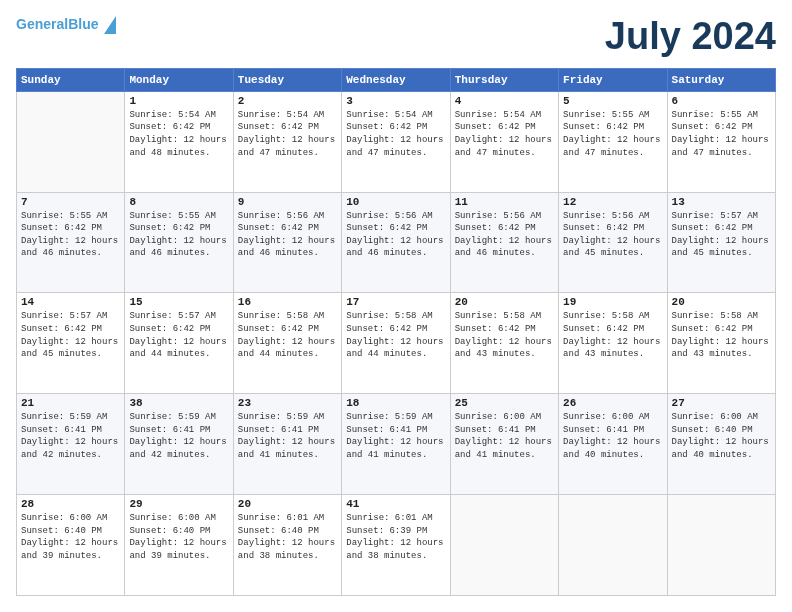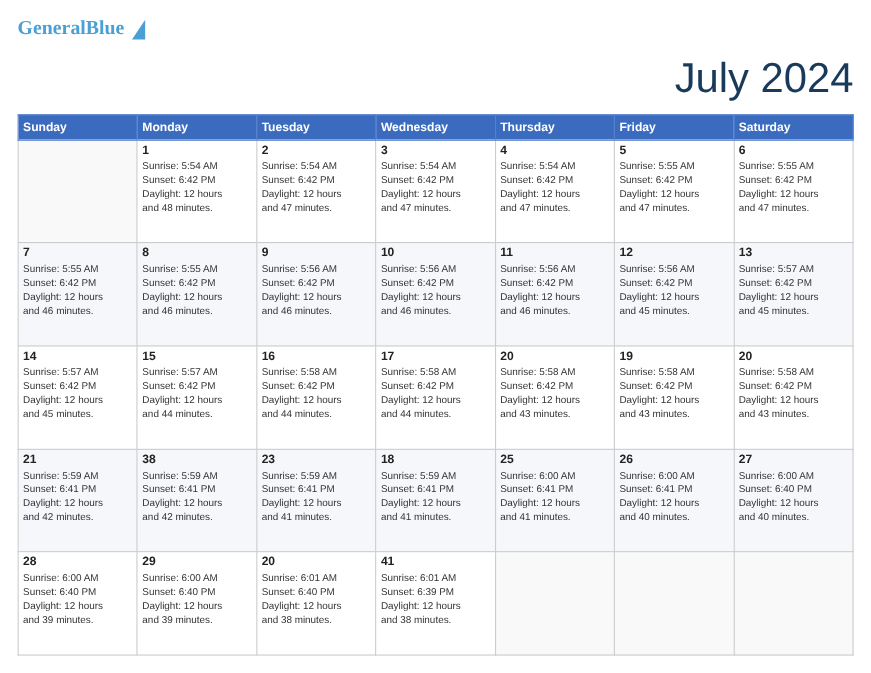--- a/index.html
+++ b/index.html
@@ -22,47 +22,46 @@
       justify-content: space-between;
       align-items: flex-start;
       margin-bottom: 10px;
     }
     .logo {
       display: flex;
       flex-direction: column;
       align-items: flex-start;
     }
     .logo-text {
-      font-size: 18px;
+      font-size: 14px;
       font-weight: bold;
       color: #1a3a5c;
       line-height: 1.1;
-      font-family: Liberation Serif, serif;
     }
     .logo-text span {
       color: #4a9fd4;
     }
     .title-block {
       text-align: right;
     }
     .month-title {
       font-size: 38px;
-      font-weight: normal;
+      font-weight: bold;
       color: #1a3a5c;
       line-height: 1.1;
-      margin-top: 36px;
     }
     .location {
       font-size: 15px;
       color: #333;
     }
     .calendar-table {
       width: 100%;
       border-collapse: collapse;
       flex: 1;
+      font-family: Liberation Mono, monospace;
     }
     .calendar-table th {
       background: #3a6bbf;
       color: #fff;
       font-size: 11px;
       font-weight: bold;
       padding: 5px 4px;
       text-align: left;
       border: 1px solid #5580cc;
     }

